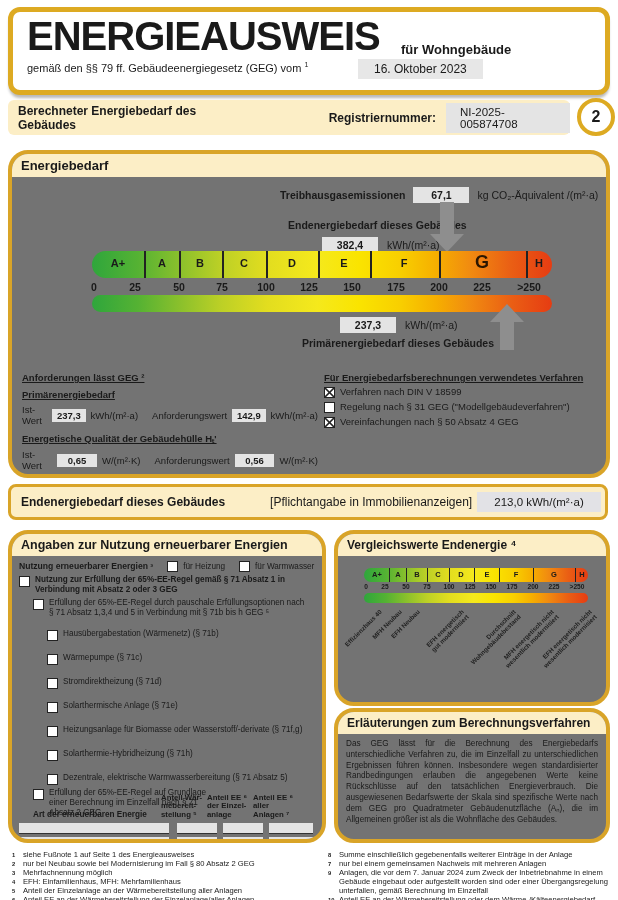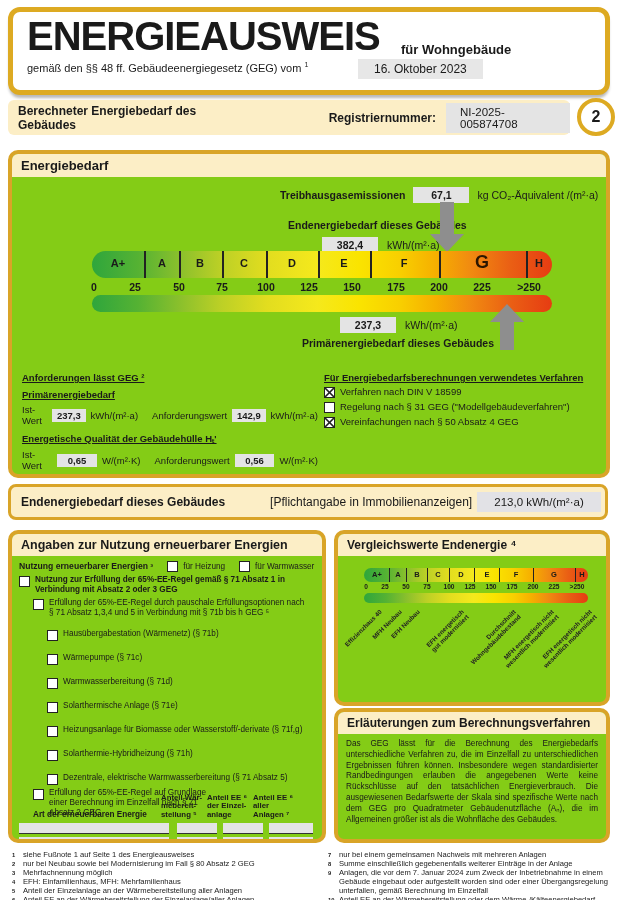--- a/index.html
+++ b/index.html
@@ -21,21 +21,21 @@
   .reg-band{position:absolute;left:8px;top:100px;width:562px;height:35px;background:#fceec6;
             border-radius:6px;display:flex;align-items:center;}
   .reg-title{font-size:12px;font-weight:bold;margin-left:10px;}
   .reg-label{font-size:12px;font-weight:bold;margin-left:86px;}
   .reg-value{background:#e4e4e4;font-size:11.5px;padding:3px 14px;margin-left:10px;}
   .page-circle{position:absolute;left:577px;top:98px;width:30px;height:30px;border:4px solid #ddaa22;
                border-radius:50%;background:#fff;display:flex;align-items:center;justify-content:center;
                font-size:16px;font-weight:bold;}
 
   
-  .sec{position:absolute;border:4px solid #d9a428;border-radius:10px;background:#84cc16;overflow:hidden;}
+  .sec{position:absolute;border:4px solid #d9a428;border-radius:20px;background:#737373;overflow:hidden;}
   .sec-head{background:#fceec6;font-weight:bold;padding:4px 9px;}
   #sec-energie{left:8px;top:150px;width:594px;height:320px;}
   #sec-energie .sec-head{font-size:13px;}
 
   .lbl-b{font-weight:bold;}
   .gbox{background:#e4e4e4;text-align:center;font-weight:bold;}
 
   .ghg-row{position:absolute;left:268px;top:33px;display:flex;align-items:center;font-size:10.5px;}
   .ghg-row .gbox{width:56px;padding:2px 0;margin:0 8px;}
   .end-lbl{position:absolute;left:276px;top:65px;font-size:10.5px;font-weight:bold;}
@@ -146,21 +146,21 @@
 </style>
 </head>
 <body>
 
 <div class="page">
 
   <div class="hdr-box">
     <div class="hdr-title">ENERGIEAUSWEIS</div>
     <div class="hdr-sub">für Wohngebäude</div>
     <div class="hdr-law">
-      <span>gemäß den §§ 48 ff. Gebäudeenergiegesetz (GEG) vom</span>
+      <span>gemäß den §§ 79 ff. Gebäudeenergiegesetz (GEG) vom</span>
       <span class="sup">1</span>
     </div>
     <div class="hdr-date">16. Oktober 2023</div>
   </div>
 
   <div class="reg-band">
     <span class="reg-title">Berechneter Energiebedarf des Gebäudes</span>
     <span class="reg-label">Registriernummer:</span>
     <span class="reg-value">NI-2025-005874708</span>
   </div>
@@ -302,21 +302,21 @@
         <div class="cbline">
             <span class="cb"></span>
             <span>Hausübergabestation (Wärmenetz) (§ 71b)</span>
           </div>
         <div class="cbline">
             <span class="cb"></span>
             <span>Wärmepumpe (§ 71c)</span>
           </div>
         <div class="cbline">
             <span class="cb"></span>
-            <span>Warmwasserbereitung (§ 71d)</span>
+            <span>Stromdirektheizung (§ 71d)</span>
           </div>
         <div class="cbline">
             <span class="cb"></span>
             <span>Solarthermische Anlage (§ 71e)</span>
           </div>
         <div class="cbline">
             <span class="cb"></span>
             <span>Heizungsanlage für Biomasse oder Wasserstoff/-derivate (§ 71f,g)</span>
           </div>
         <div class="cbline">
@@ -456,28 +456,28 @@
         <span class="n">5</span>
         <span class="t">Anteil der Einzelanlage an der Wärmebereitstellung aller Anlagen</span>
       </div>
     <div class="fn">
         <span class="n">6</span>
         <span class="t">Anteil EE an der Wärmebereitstellung der Einzelanlage/aller Anlagen</span>
       </div>
   </div>
   <div class="fn-col" id="fn-right">
     <div class="fn">
+        <span class="n">8</span>
+        <span class="t">Summe einschließlich gegebenenfalls weiterer Einträge in der Anlage</span>
+      </div>
+    <div class="fn">
         <span class="n">7</span>
         <span class="t">nur bei einem gemeinsamen Nachweis mit mehreren Anlagen</span>
       </div>
     <div class="fn">
-        <span class="n">8</span>
-        <span class="t">Summe einschließlich gegebenenfalls weiterer Einträge in der Anlage</span>
-      </div>
-    <div class="fn">
         <span class="n">9</span>
         <span class="t">Anlagen, die vor dem 7. Januar 2024 zum Zweck der Inbetriebnahme in einem Gebäude eingebaut oder aufgestellt worden sind oder einer Übergangsregelung unterfallen, gemäß Berechnung im Einzelfall</span>
       </div>
     <div class="fn">
         <span class="n">10</span>
         <span class="t">Anteil EE an der Wärmebereitstellung oder dem Wärme-/Kälteenergiebedarf</span>
       </div>
   </div>
 
 </div>

